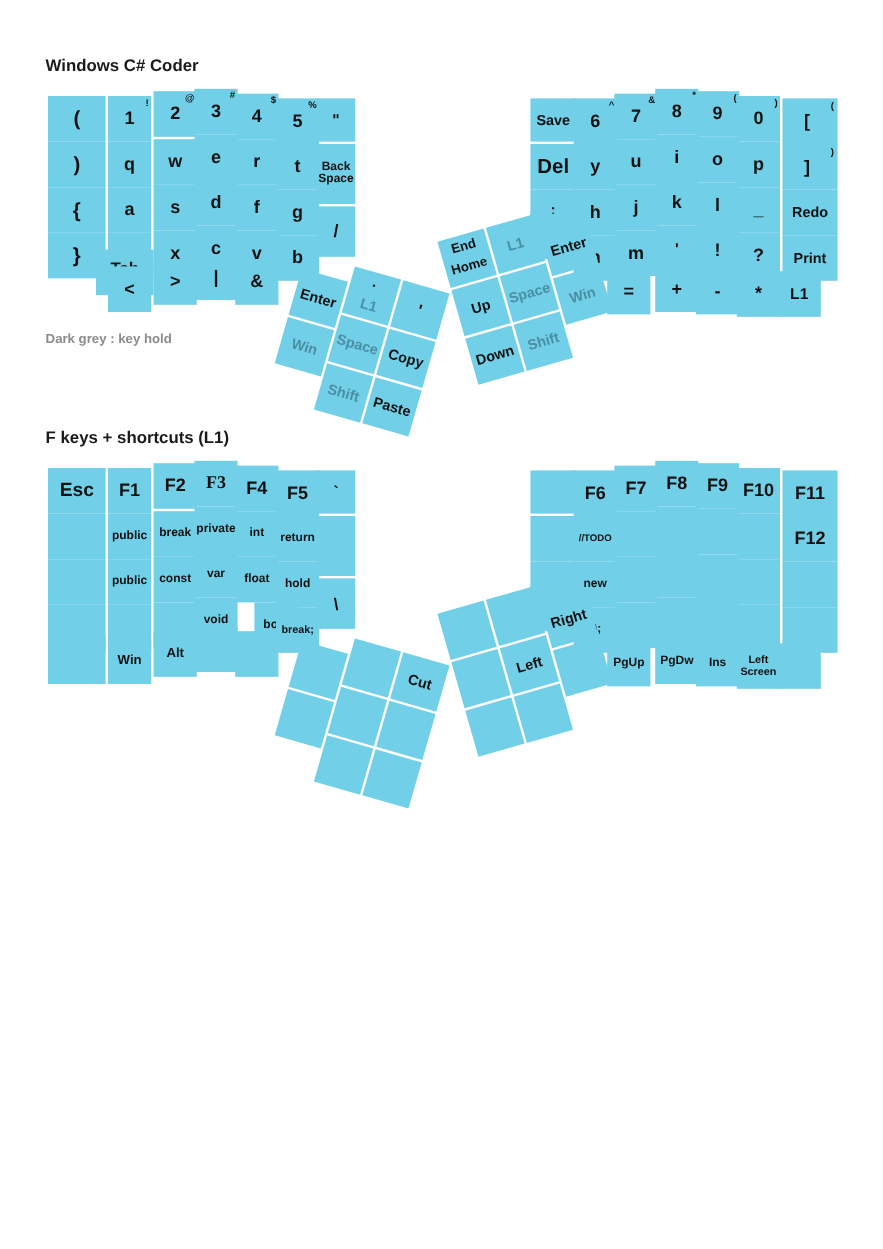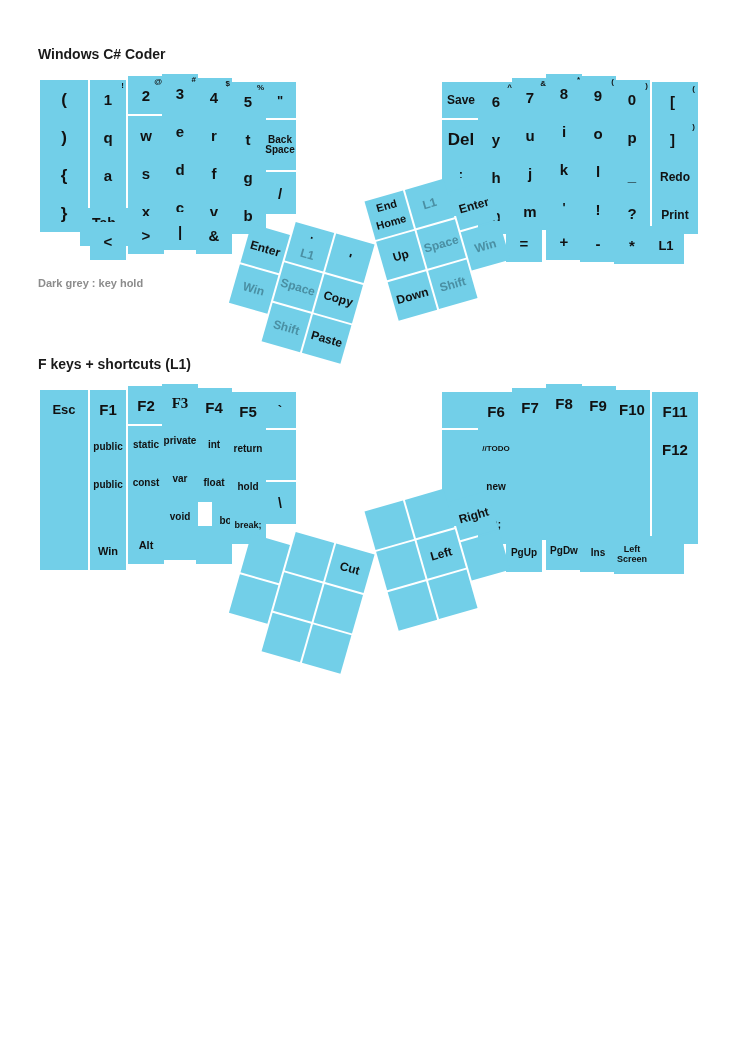--- a/index.html
+++ b/index.html
@@ -346,21 +346,21 @@
       <span class="lbl main ctr" style="font-size:12px;">Down</span>
     </div>
     <div class="key" style="left:42px; top:46px; width:40px; height:40px;">
       <span class="lbl sub ctr" style="font-size:12px;">Shift</span>
     </div>
   </div>
 
   <div class="section-title" style="left:38px; top:356px;">F keys + shortcuts (L1)</div>
 
   <div class="key" style="left:40px; top:390px; width:48px; height:38px;">
-    <span class="lbl main ctr" style="font-size:13px;">Esc</span>
+    <span class="lbl main ctr" style="font-size:16px;">Esc</span>
   </div>
   <div class="key" style="left:90px; top:390px; width:36px; height:38px;">
     <span class="lbl main ctr" style="font-size:15px;">F1</span>
   </div>
   <div class="key" style="left:128px; top:386px; width:36px; height:38px;">
     <span class="lbl main ctr" style="font-size:15px;">F2</span>
   </div>
   <div class="key" style="left:162px; top:384px; width:36px; height:38px;font-family:Liberation Serif, serif;">
     <span class="lbl main ctr" style="font-size:15px;">F3</span>
   </div>
@@ -372,21 +372,21 @@
   </div>
   <div class="key" style="left:264px; top:392px; width:32px; height:36px;">
     <span class="lbl main ctr" style="font-size:13px;">`</span>
   </div>
 
   <div class="key" style="left:40px; top:428px; width:48px; height:38px;"></div>
   <div class="key" style="left:90px; top:428px; width:36px; height:38px;">
     <span class="lbl main ctr" style="font-size:10px;">public</span>
   </div>
   <div class="key" style="left:128px; top:426px; width:36px; height:38px;">
-    <span class="lbl main ctr" style="font-size:10px;">static</span>
+    <span class="lbl main ctr" style="font-size:10px;">break</span>
   </div>
   <div class="key" style="left:162px; top:422px; width:36px; height:38px;">
     <span class="lbl main ctr" style="font-size:10px;">private</span>
   </div>
   <div class="key" style="left:196px; top:426px; width:36px; height:38px;">
     <span class="lbl main ctr" style="font-size:10px;">int</span>
   </div>
   <div class="key" style="left:230px; top:430px; width:36px; height:38px;">
     <span class="lbl main ctr" style="font-size:10px;">return</span>
   </div>

